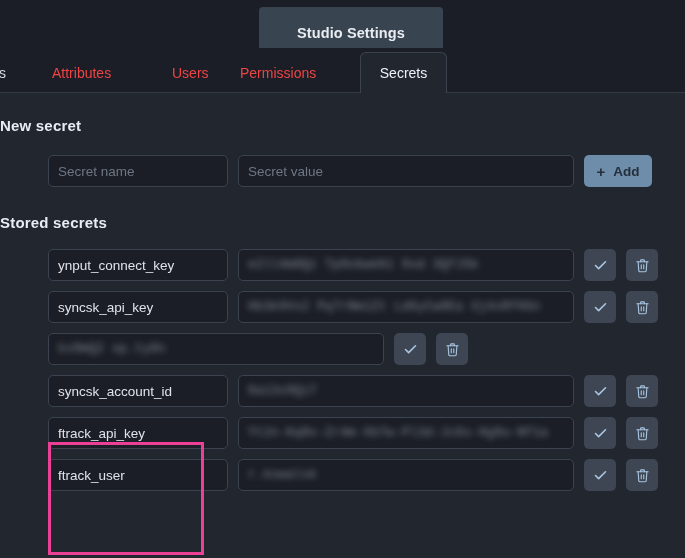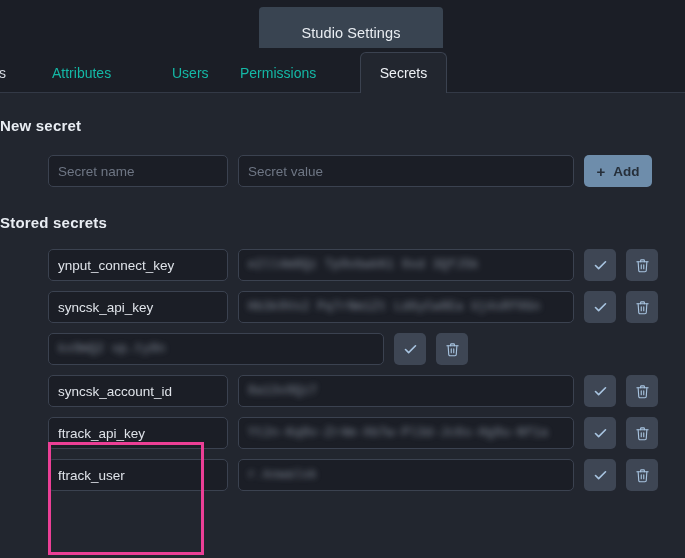--- a/index.html
+++ b/index.html
@@ -29,42 +29,42 @@
     left: 259px;
     top: 7px;
     width: 184px;
     height: 52px;
     background: #394451;
     border: none;
     border-radius: 4px;
     color: #e9edf2;
     font-family: "Liberation Sans", sans-serif;
     font-size: 14.5px;
-    font-weight: normal;
+    font-weight: bold;
     letter-spacing: .1px;
     cursor: pointer;
   }
 
   
   .tabstrip {
     height: 45px;
     background: #1b1e26;
     position: relative;
     border-bottom: 1px solid #333946;
   }
 
   .tab {
     position: absolute;
     top: 4px;
     height: 41px;
     display: flex;
     align-items: center;
     justify-content: center;
     font-size: 14px;
-    color: #14b8a6;
+    color: #ef4444;
     cursor: pointer;
     padding: 0 14px;
     white-space: nowrap;
   }
 
   .tab.active {
     background: #22262f;
     border: 1px solid #3b4250;
     border-bottom: none;
     border-radius: 6px 6px 0 0;

